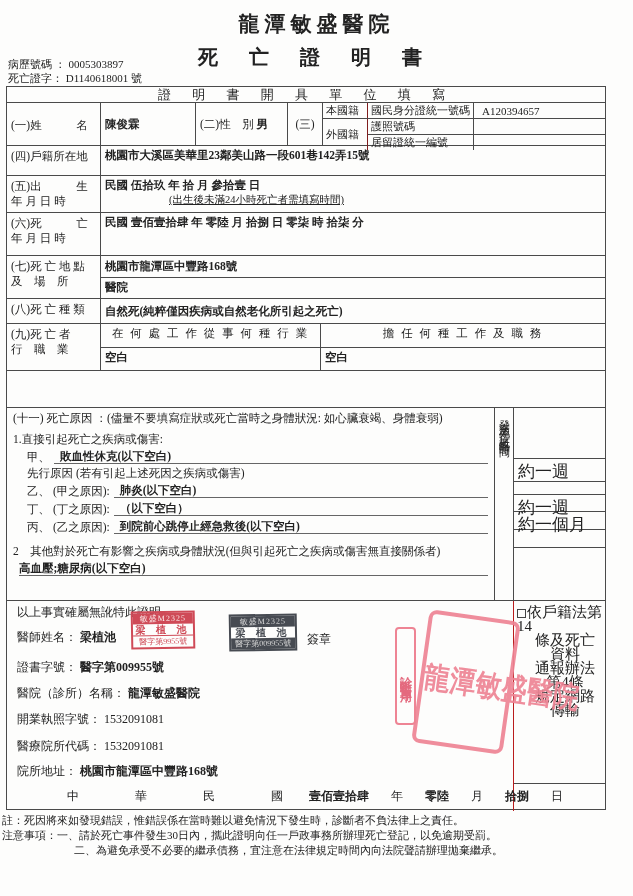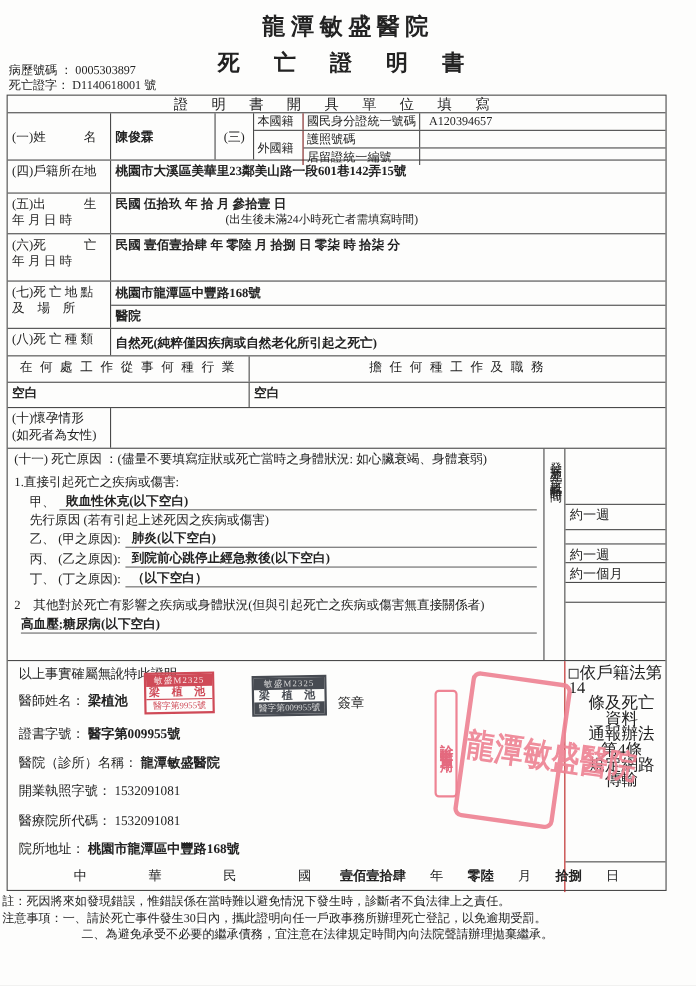--- a/index.html
+++ b/index.html
@@ -33,38 +33,38 @@
   .sub { display:flex; flex:1; }
   .n1 { width:45px; padding:0 3px; display:flex; align-items:center; border-right:1px solid #7f1d1d; }
   .n2 { width:106px; padding:0 3px; display:flex; align-items:center; border-right:1px solid #4a4a4a; }
   .n3 { flex:1; padding:0 8px; display:flex; align-items:center; }
   .fblock { display:flex; flex:2; }
   .fcol { flex:1; display:flex; flex-direction:column; }
 
   .r4 { height:30px; } .r5 { height:37px; } .r6 { height:43px; }
   .r7 { height:43px; } .r8 { height:25px; } .r9 { height:47px; } .r10 { height:37px; }
   .two { display:flex; flex-direction:column; padding-bottom:2px; }
-  .note { font-size:10.5px; margin-left:100px; }
+  .note { font-size:10.5px; margin-left:64px;text-decoration:underline; }
 
   .r7 .vwrap { flex:1; display:flex; flex-direction:column; }
   .r7 .vwrap > div { flex:1; padding:1px 4px; display:flex; align-items:center; }
 
   .r9 .jobs { flex:1; display:flex; flex-direction:column; }
   .jrow { display:flex; flex:1; }
   .jrow .j1 { width:220px; border-right:1px solid #4a4a4a; padding:2px 4px; }
   .jrow .j2 { flex:1; padding:2px 4px; }
   .jhead { text-align:center; letter-spacing:2px; }
 
   
   .r11 { height:193px; }
   .r11main { flex:1; padding:3px 6px 0 6px; line-height:14px; }
   .vstrip { width:20px; border-left:1px solid #4a4a4a; border-right:1px solid #4a4a4a;
             display:flex; justify-content:center; padding-top:3px; }
   .vtext { writing-mode:vertical-rl; text-orientation:upright; font-size:11px; letter-spacing:3px; }
-  .durcol { width:91px; display:flex; flex-direction:column; font-size:12px; }
+  .durcol { width:91px; display:flex; flex-direction:column; font-size:17px; }
   .dcell { border-bottom:1px solid #4a4a4a; padding:1px 4px; }
   .dcell.last { border-bottom:none; flex:1; }
   .cause { display:flex; align-items:flex-end; margin:3px 0 0 14px; }
   .cause .cl { white-space:nowrap; padding-right:4px; }
   .cause .cv { flex:1; border-bottom:1px solid #666; padding:0 0 0 6px; }
   .indent2 { margin-left:14px; }
 
   
   .bottom { display:flex; height:210px; }
   .bleft { flex:1; position:relative; border-right:1px solid #b91c1c; }
@@ -124,20 +124,23 @@
     <div><span>死亡證字：</span> <span>D1140618001 號</span></div>
   </div>
 
   <div class="table">
 
     <div class="thead">證 明 書 開 具 單 位 填 寫</div>
 
     <div class="tr r1">
       <div class="lab vmid">(一)姓　　　名</div>
       <div class="cell vmid br namec filled">陳俊霖</div>
+      <div class="cell vmid br sexc">
+        <span>(二)性　別</span>&nbsp;<span class="filled">男</span>
+      </div>
       <div class="cell vmid br i3">(三)</div>
       <div class="r1grid">
         <div class="sub bb">
           <div class="n1">本國籍</div>
           <div class="n2">國民身分證統一號碼</div>
           <div class="n3">A120394657</div>
         </div>
         <div class="fblock">
           <div class="n1">外國籍</div>
           <div class="fcol">
@@ -188,60 +191,60 @@
         <div class="filled">醫院</div>
       </div>
     </div>
 
     <div class="tr r8">
       <div class="lab">(八)死 亡 種 類</div>
       <div class="cell vmid filled">自然死(純粹僅因疾病或自然老化所引起之死亡)</div>
     </div>
 
     <div class="tr r9">
+      <div class="lab two">
+        <span>(九)死 亡 者</span>
+        <span>行　職　業</span>
+      </div>
       <div class="jobs">
         <div class="jrow bb">
           <div class="j1 jhead">在 何 處 工 作 從 事 何 種 行 業</div>
           <div class="j2 jhead">擔 任 何 種 工 作 及 職 務</div>
         </div>
         <div class="jrow">
           <div class="j1 filled">空白</div>
           <div class="j2 filled">空白</div>
         </div>
       </div>
     </div>
 
     <div class="tr r10">
-      <div class="lab two">
-        <span>(十)懷孕情形</span>
-        <span>(如死者為女性)</span>
-      </div>
       <div class="cell"></div>
     </div>
 
     <div class="tr r11">
       <div class="r11main">
         <div>(十一) 死亡原因 ：(儘量不要填寫症狀或死亡當時之身體狀況: 如心臟衰竭、身體衰弱)</div>
         <div style="margin-top:7px">1.直接引起死亡之疾病或傷害:</div>
         <div class="cause">
           <span class="cl">甲、</span>
           <span class="cv filled">敗血性休克(以下空白)</span>
         </div>
         <div class="indent2" style="margin-top:2px">先行原因 (若有引起上述死因之疾病或傷害)</div>
         <div class="cause">
           <span class="cl">乙、 (甲之原因):</span>
           <span class="cv filled">肺炎(以下空白)</span>
         </div>
         <div class="cause">
+          <span class="cl">丁、 (丁之原因):</span>
+          <span class="cv filled">（以下空白）</span>
+        </div>
+        <div class="cause">
           <span class="cl">丙、 (乙之原因):</span>
           <span class="cv filled">到院前心跳停止經急救後(以下空白)</span>
-        </div>
-        <div class="cause">
-          <span class="cl">丁、 (丁之原因):</span>
-          <span class="cv filled">（以下空白）</span>
         </div>
         <div style="margin-top:10px">2　其他對於死亡有影響之疾病或身體狀況(但與引起死亡之疾病或傷害無直接關係者)</div>
         <div class="cause" style="margin-left:6px">
           <span class="cv filled" style="padding-left:0">高血壓;糖尿病(以下空白)</span>
         </div>
       </div>
       <div class="vstrip">
         <span class="vtext">發病至死亡之概略時間</span>
       </div>
       <div class="durcol">

